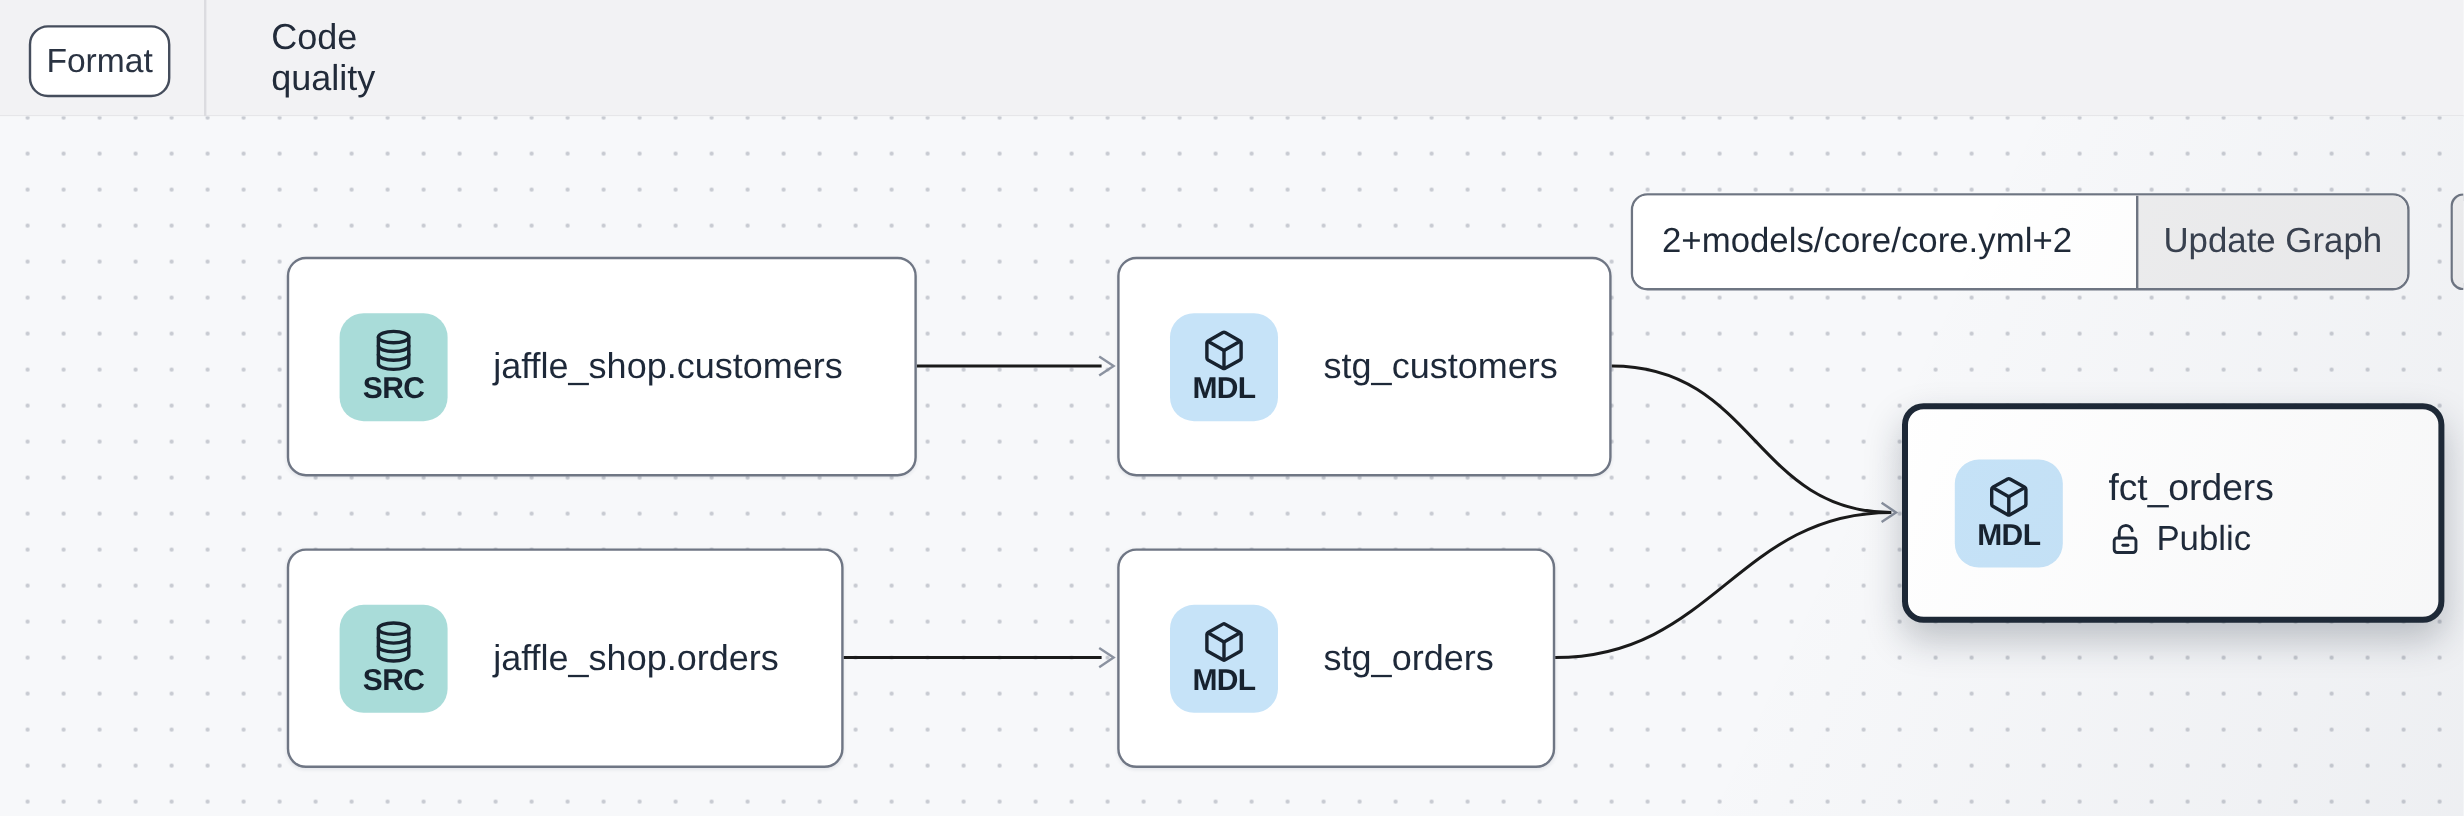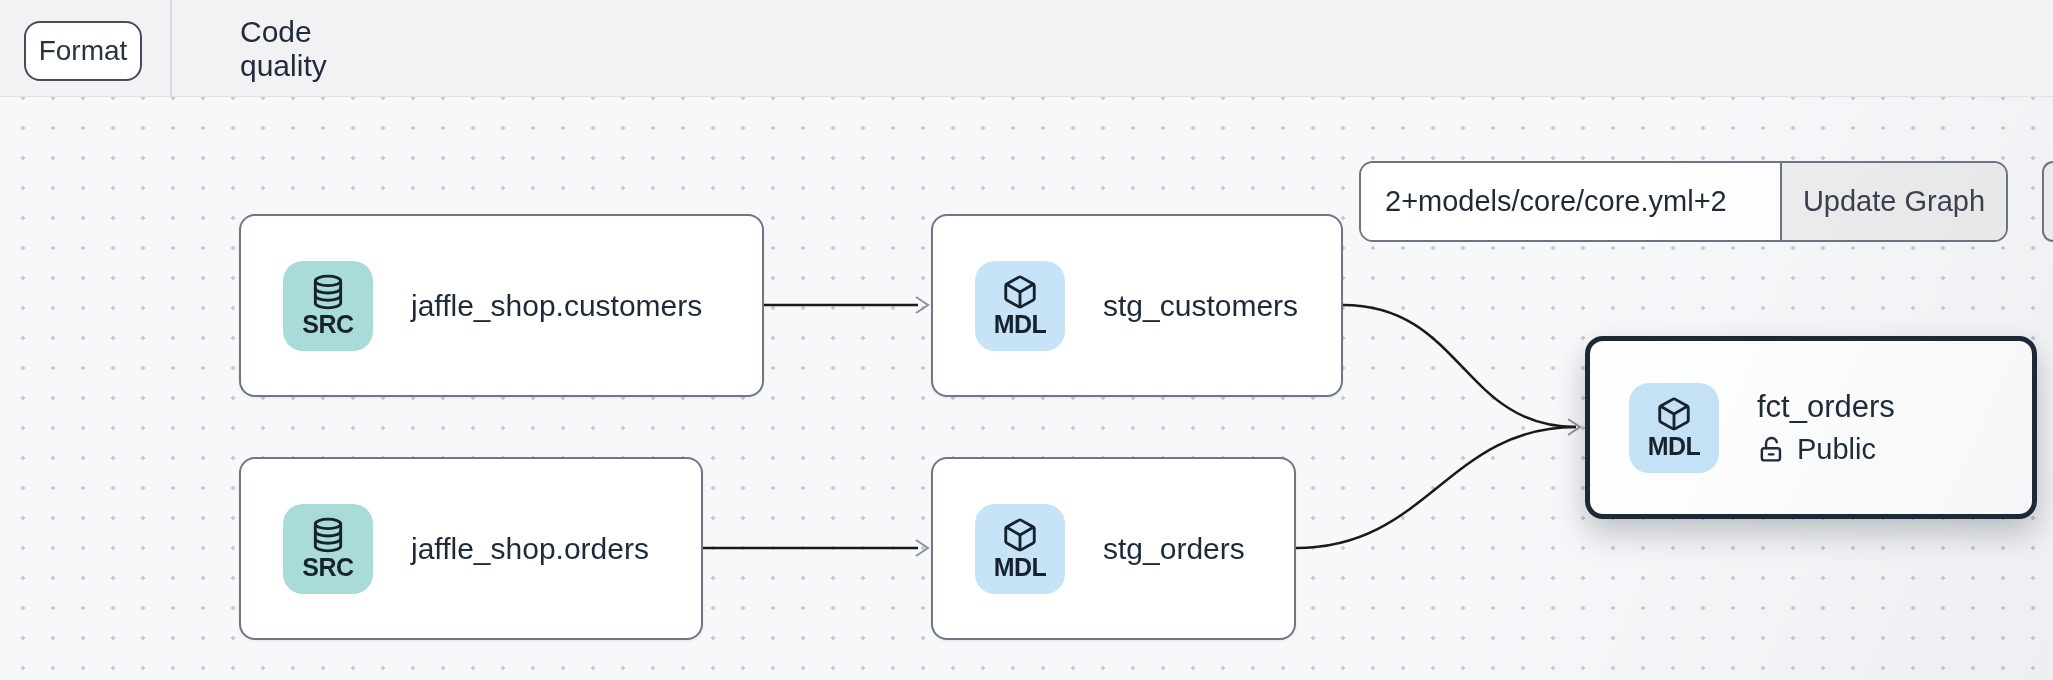--- a/index.html
+++ b/index.html
@@ -10,21 +10,21 @@
   .header { position:absolute; left:0; top:0; width:2053px; height:97px;
     background:#f2f2f4; border-bottom:1px solid #e3e3e6; }
   .format-btn { position:absolute; left:24px; top:21px; width:118px; height:60px;
     background:#ffffff; border:2px solid #454d5c; border-radius:16px;
     display:flex; align-items:center; justify-content:center;
     font-size:28px; color:#2a3342; cursor:pointer; }
   .header-divider { position:absolute; left:170px; top:0; width:2px; height:97px;
     background:#dcdce0; }
   .tab { position:absolute; top:0; height:97px; display:flex; align-items:center;
     justify-content:center; font-size:30px; color:#222b3a; cursor:pointer; }
-  .tab-codequality { left:240px; width:165px; }
+  .tab-codequality { left:226px; width:165px; }
   .tab-lineage { left:441px; width:170px; }
   .tab-underline { position:absolute; left:0; bottom:0; width:100%; height:6px;
     background:#9aa2af; }
 
   
   .canvas { position:absolute; left:0; top:97px; width:2053px; height:583px;
     background-color:#f7f8fa;
     background-image:radial-gradient(#c8cbd2 1.6px, transparent 1.9px);
     background-size:30px 30px; background-position:8px 16px; }
   .canvas-shade { position:absolute; inset:0; pointer-events:none;

